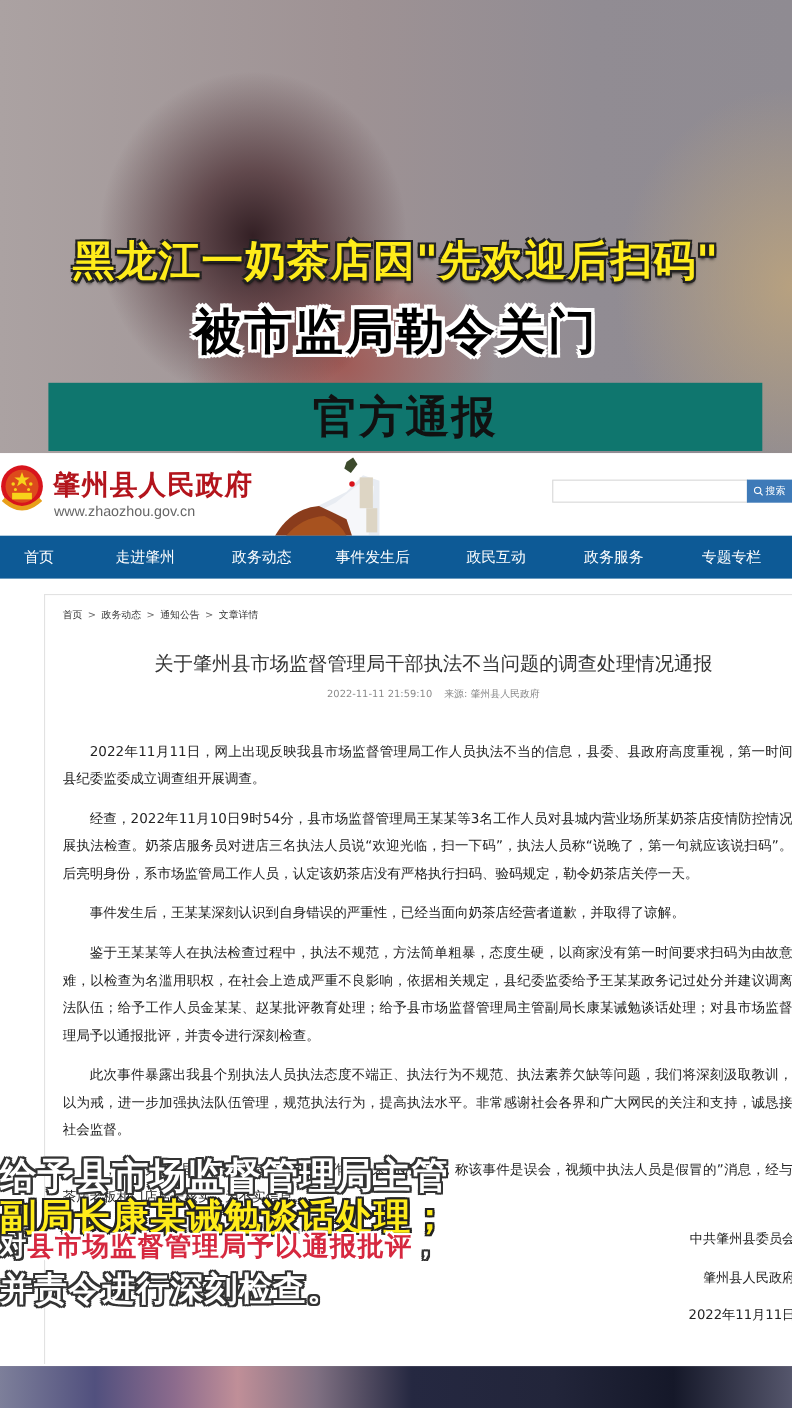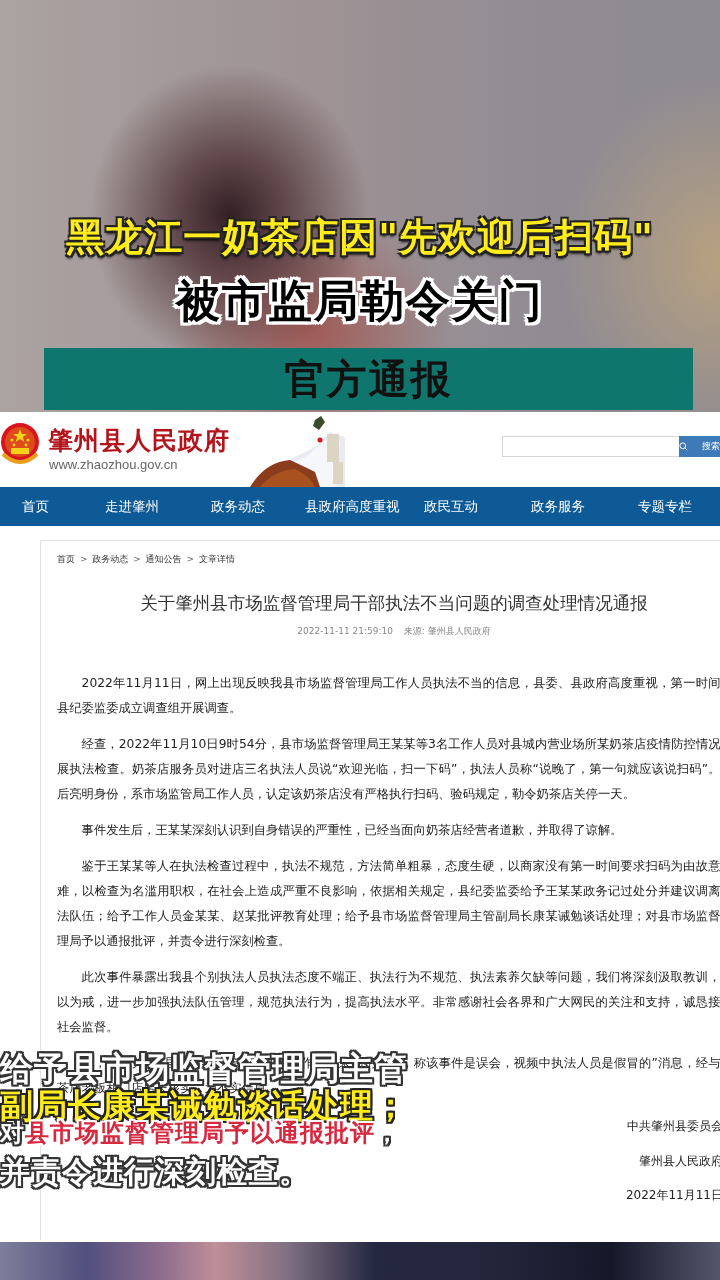--- a/index.html
+++ b/index.html
@@ -45,21 +45,21 @@
     position: absolute; left: 49px; top: 45px; font-size: 13px; color: #666;
     font-family: "Liberation Sans", sans-serif;
   }
   .header-art { position: absolute; left: 235px; top: 0; width: 125px; height: 75px; }
   .search-box {
     position: absolute; left: 502px; top: 24px; width: 178px; height: 21px;
     border: 1px solid #d8d8d8; background: #fff;
   }
   .search-btn {
     position: absolute; left: 679px; top: 24px; width: 41px; height: 21px;
-    background: #3e7ab8; color: #fff; font-size: 9px; display: flex; align-items: center; justify-content: space-between; gap: 2px;
+    background: #3e7ab8; color: #fff; font-size: 9px; display: flex; align-items: center; justify-content: center; gap: 2px;
   }
   .nav {
     position: absolute; top: 75px; left: 0; width: 720px; height: 39px; background: #0d5a96;
     display: flex; align-items: center;
   }
   .nav-item { color: #fff; font-size: 13.5px; position: absolute; top: 11px; }
 
   .article {
     position: absolute; left: 8px; top: 128px; width: 706px; height: 700px;
     border: 1px solid #e2e2e2; border-bottom: none; background: #fff; margin-left: 32px;
@@ -141,21 +141,21 @@
         <line x1="6.6" y1="6.6" x2="9.2" y2="9.2" stroke="#fff" stroke-width="1.1"></line>
       </svg>
       <span>搜索</span>
     </div>
   </div>
 
   <div class="nav">
     <span class="nav-item" style="left:22px">首页</span>
     <span class="nav-item" style="left:105px">走进肇州</span>
     <span class="nav-item" style="left:211px">政务动态</span>
-    <span class="nav-item" style="left:305px">县政府高度重视</span>
+    <span class="nav-item" style="left:305px">事件发生后</span>
     <span class="nav-item" style="left:424px">政民互动</span>
     <span class="nav-item" style="left:531px">政务服务</span>
     <span class="nav-item" style="left:638px">专题专栏</span>
   </div>
 
   <div class="article">
     <div class="breadcrumb">
       <span>首页</span>
       <span class="sep">&gt;</span>
       <span>政务动态</span>

